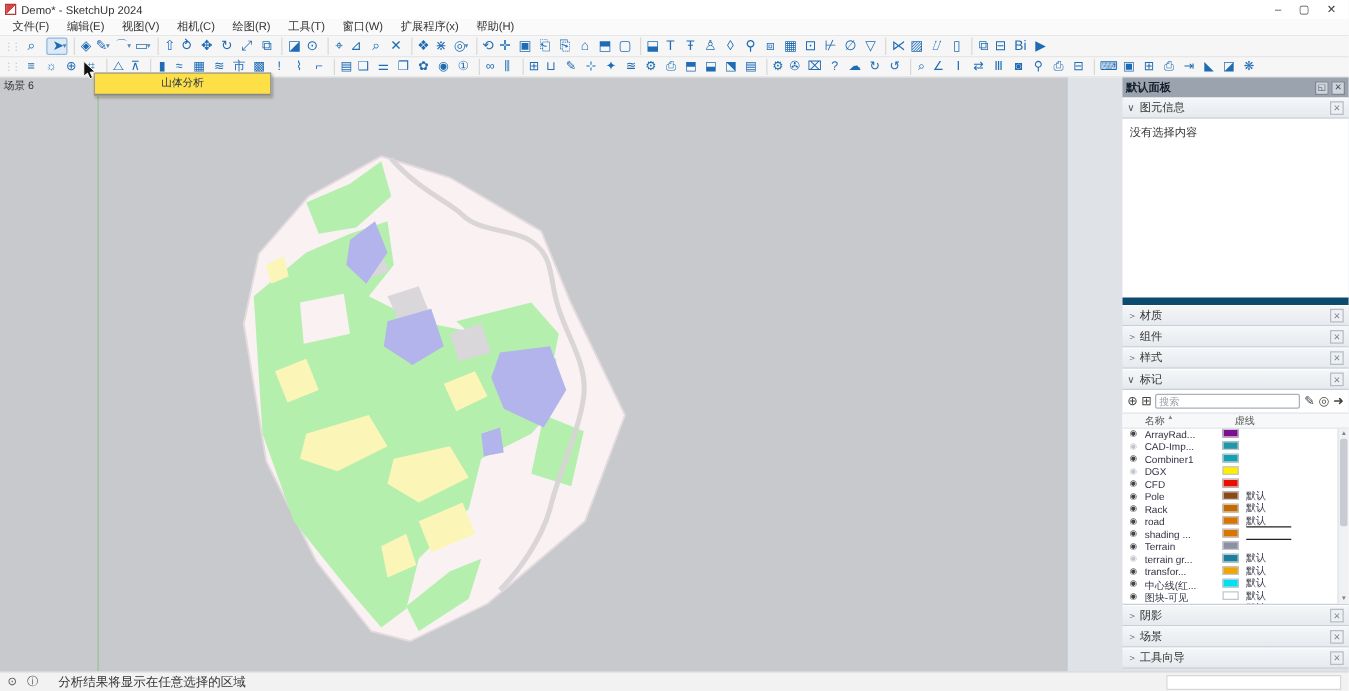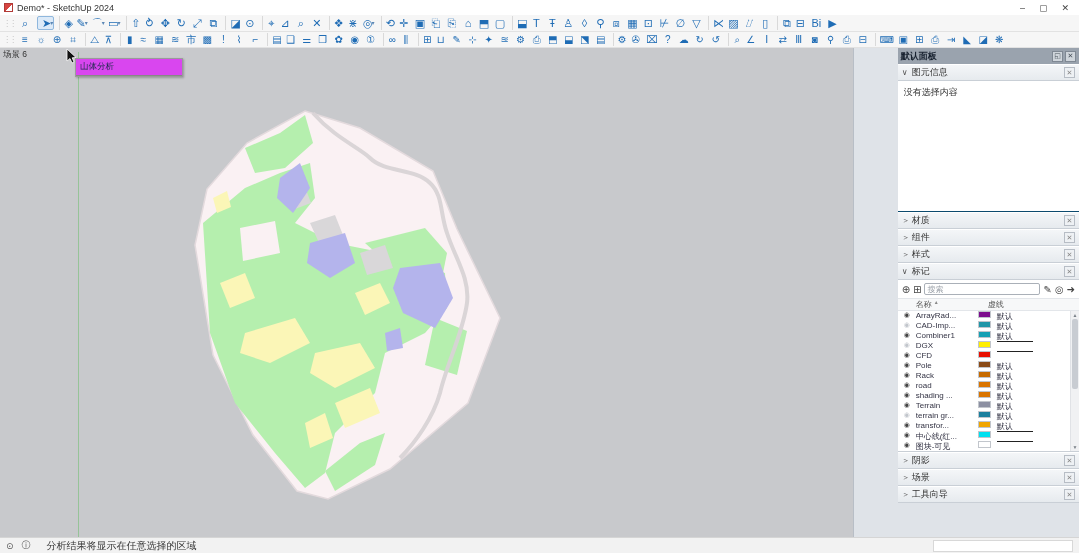--- a/index.html
+++ b/index.html
@@ -33,55 +33,55 @@
   .tbbtn .g { display:inline-block; }
 
   
   .main { flex:1 1 auto; display:flex; min-height:0;border-radius:18px; }
   .viewport { position:relative; flex:1 1 auto; background:var(--viewport-bg); overflow:hidden; }
   .axis-green { position:absolute; left:78px; top:4px; bottom:0; width:1px; background:rgba(110,190,110,.55); }
   .scene-label { position:absolute; left:3px; top:1px; font-size:8.5px; color:#333; }
   .terrain-svg { position:absolute; left:185px; top:55px; }
 
   
-  .tooltip { position:absolute; left:75px; top:58px; width:108px; background:#d946ef; border:1px solid #9a9a9a; box-shadow:1px 1px 2px rgba(0,0,0,.25); z-index:40; }
+  .tooltip { position:absolute; left:75px; top:58px; width:142px; background:#fde047; border:1px solid #9a9a9a; box-shadow:1px 1px 2px rgba(0,0,0,.25); z-index:40;text-align:center; }
   .tooltip .tt-title { font-size:8.5px; color:#1a2a4a; padding:2px 4px 2px 4px; border-bottom:1px solid #888; }
   .tooltip .tt-desc { font-size:8px; color:#1a2a4a; padding:2px 4px 3px 4px; }
 
   
   .cursor { position:absolute; left:66px; top:49px; z-index:50; }
 
   
   .rightpanel { flex:0 0 171px; background:#dfe3e8; border-left:1px solid #b8bec6; display:flex; flex-direction:column; font-size:9px;padding-left:44px; }
   .rp-header { height:16px; background:var(--panel-header-bg); color:#16202e; font-weight:bold; display:flex; align-items:center; justify-content:space-between; padding:0 3px; }
   .rp-hbtns { display:flex; gap:2px; }
   .rp-hbtn { width:11px; height:11px; border:1px solid #7f8893; background:#cfd5db; color:#49525c; font-size:7px; display:flex; align-items:center; justify-content:center; }
   .sect { background:linear-gradient(#f4f6f8,#e6eaee); border-top:1px solid #fff; border-bottom:1px solid #c9cfd6; height:17px; display:flex; align-items:center; padding:0 4px; color:#333; }
   .sect .chev { width:10px; color:#555; font-size:8px; }
   .sect .slabel { flex:1; }
   .sect .sclose { width:11px; height:11px; border:1px solid #b7bdc5; background:#eef1f4; color:#888; font-size:7px; display:flex; align-items:center; justify-content:center; }
-  .entity-body { background:#fff; height:131px; padding:5px 6px; color:#333; border-bottom:1px solid #0c4a6e; }
+  .entity-body { background:#fff; height:149px; padding:5px 6px; color:#333; border-bottom:6px solid #0c4a6e; }
 
   
   .tags-body { background:#fff; border-bottom:1px solid #c9cfd6; }
   .tags-toolbar { display:flex; align-items:center; gap:3px; padding:2px 4px; height:18px; }
   .tags-toolbar .tic { color:#444; font-size:10px; }
   .tags-search { flex:0 0 72px; height:12px; border:1px solid #aab0b8; border-radius:2px; font-size:8px; padding:0 2px; color:#333; }
   .tags-search::placeholder { color:#9aa0a8; }
   .tags-colhead { display:flex; align-items:center; height:13px; background:#f7f8f9; border-top:1px solid #e3e6ea; border-bottom:1px solid #e3e6ea; font-size:8px; color:#555; padding-left:18px; }
   .col-name { flex:0 0 72px; display:flex; gap:2px; }
   .col-sort { font-size:5px; color:#888; }
   .col-dash { flex:1; }
   .tags-rows { position:relative; height:140px; overflow:hidden; }
   .tagrow { display:flex; align-items:flex-start; height:10px; font-size:8px; color:#334; }
   .tagrow .eye { width:18px; text-align:center; color:#444; font-size:7px; }
   .tagrow.hidden-tag .eye { color:#c2c6cc; }
   .tagrow .tname { flex:0 0 62px; overflow:hidden; white-space:nowrap; text-overflow:ellipsis; }
   .tagrow .swatch { flex:0 0 13px; height:7px; border:1px solid #c2c6cc; margin-right:6px; }
-  .tagrow .dashcell { flex:1; }
+  .tagrow .dashcell { flex:1;margin-top:48px; }
   .tagrow .dashline { display:none; width:36px; height:1px; background:#222; }
   .tagrow.isline .dashline { display:block; }
   .tags-scroll { position:absolute; right:0; top:0; bottom:0; width:9px; background:#f0f1f3; border-left:1px solid #e0e2e6; display:flex; flex-direction:column; justify-content:space-between; align-items:center; }
   .tags-scroll .arr { font-size:5px; color:#7a8088; padding:1px 0; }
   .tags-scroll .thumb { position:absolute; top:8px; left:1px; width:6px; height:70px; background:#c8ccd2; border-radius:2px; }
 
   .rp-filler { flex:1; background:#dfe3e8; }
 
   
   .statusbar { height:16px; background:#f2f2f2; border-top:1px solid #d5d5d5; display:flex; align-items:center; flex:0 0 auto; padding:0 6px; gap:8px; }
@@ -100,20 +100,32 @@
       <span class="t-title">Demo* - SketchUp 2024</span>
     </div>
     <div class="wctrls">
 
     <span>–</span>
         <span>▢</span>
         <span>✕</span>
       </div>
   </div>
 
+  <div class="menubar">
+
+  <span class="menuitem">文件(F)</span>
+      <span class="menuitem">编辑(E)</span>
+      <span class="menuitem">视图(V)</span>
+      <span class="menuitem">相机(C)</span>
+      <span class="menuitem">绘图(R)</span>
+      <span class="menuitem">工具(T)</span>
+      <span class="menuitem">窗口(W)</span>
+      <span class="menuitem">扩展程序(x)</span>
+      <span class="menuitem">帮助(H)</span>
+    </div>
 
   <div class="toolbar tb1">
     <span class="handle">⋮⋮</span>
     <span style="display:contents">
       
     <span class="tbbtn">
           <span class="g">⌕</span>
         </span><span class="tbbtn sep active hascaret">
           <span class="g">➤</span>
           <span class="caret">▾</span>

